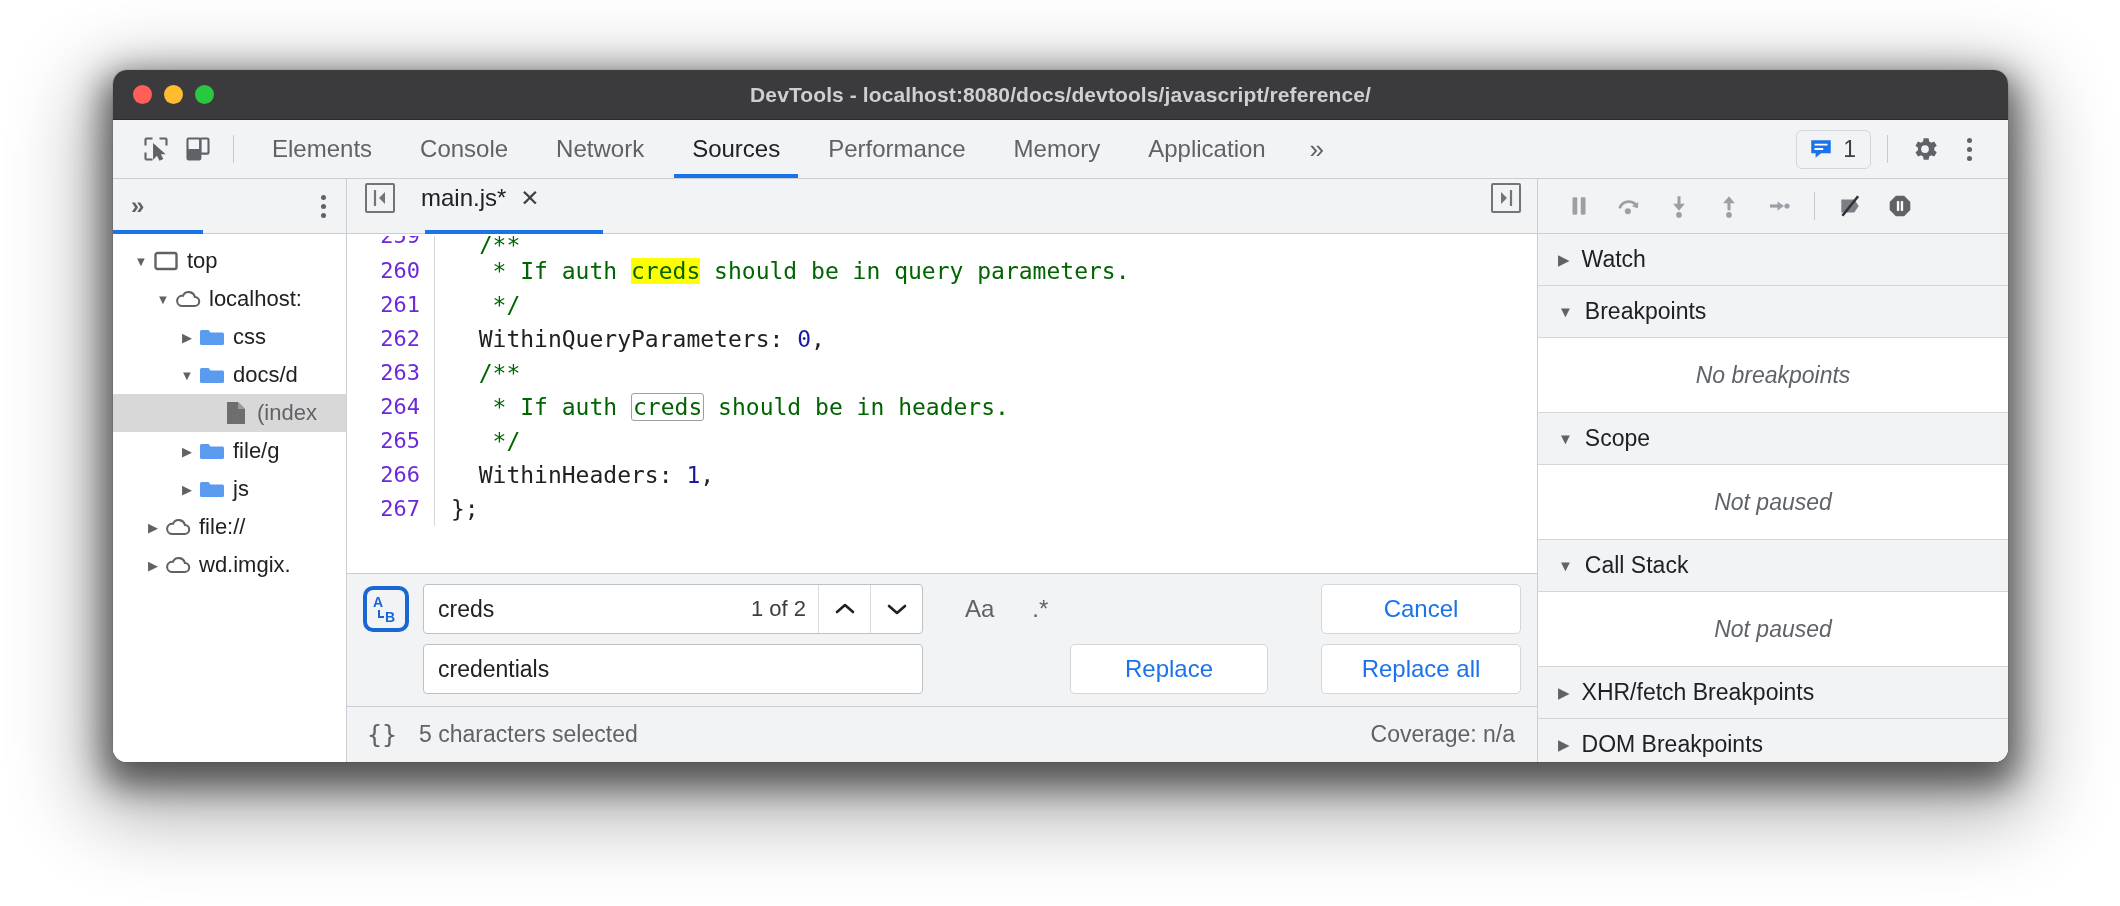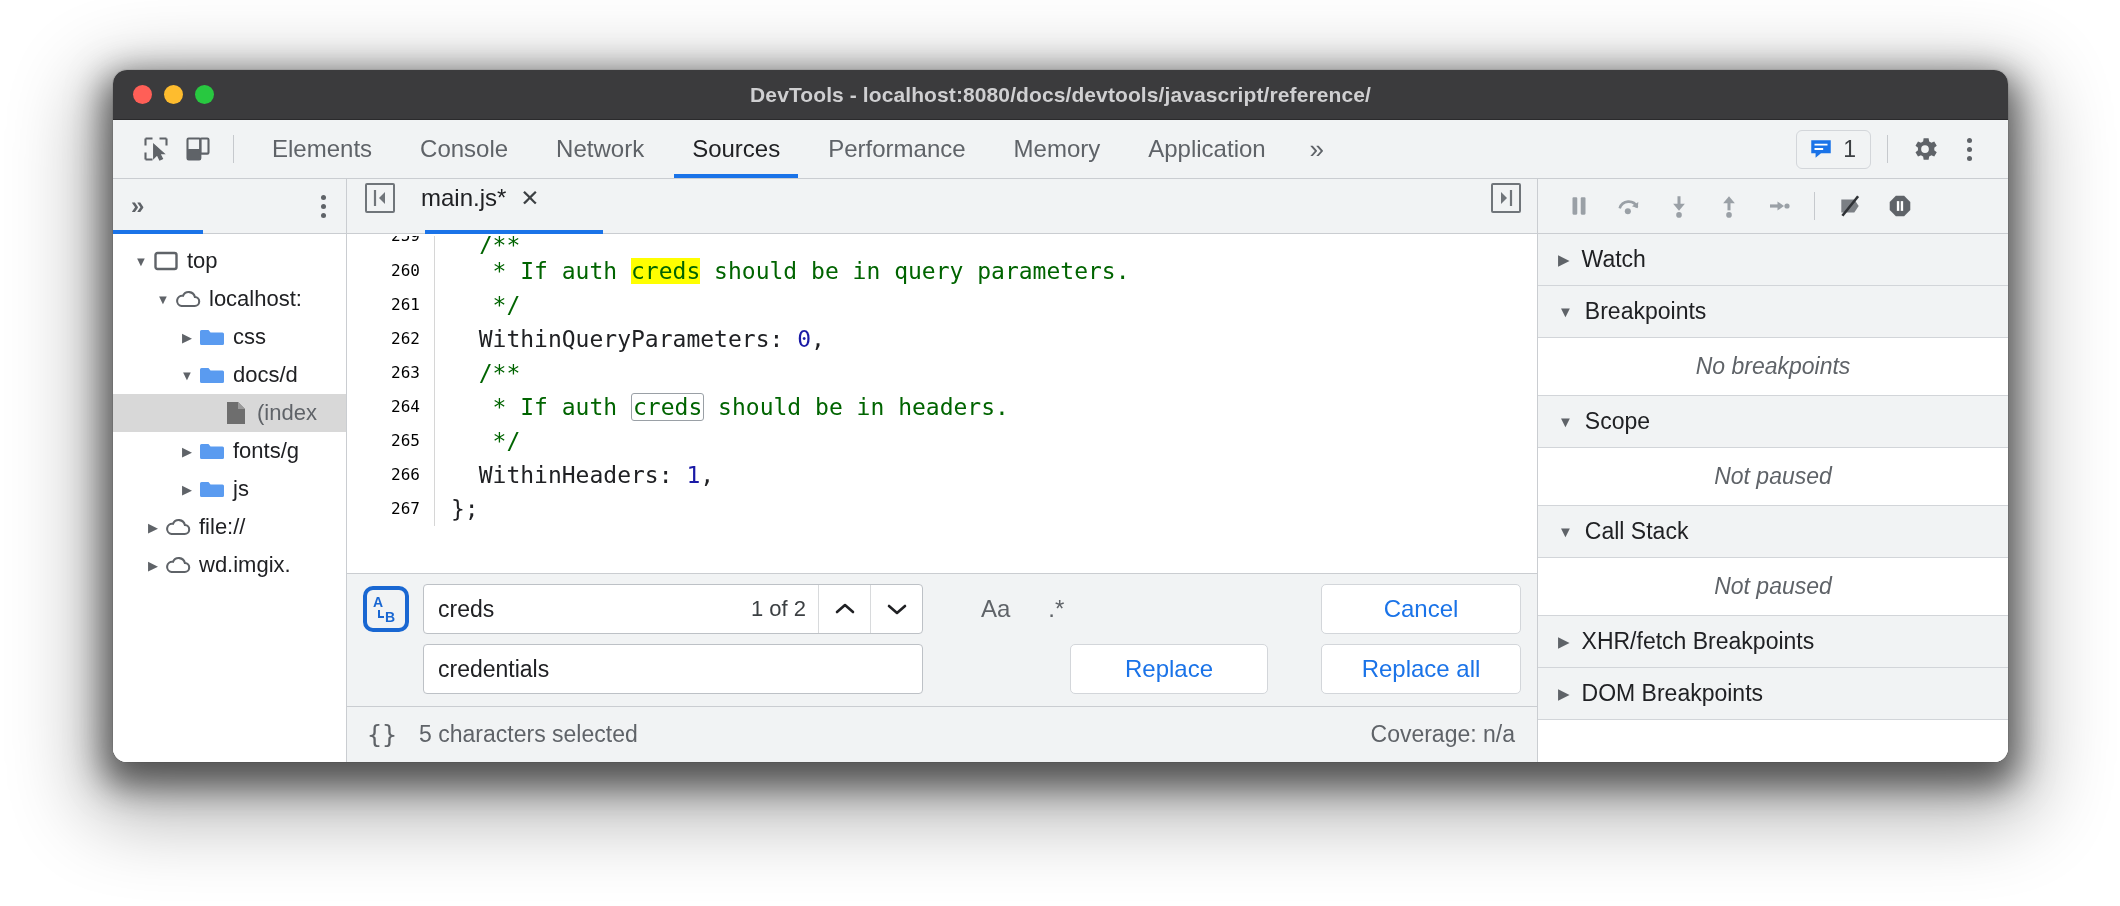--- a/index.html
+++ b/index.html
@@ -167,22 +167,22 @@
     flex: 1 1 auto; min-height: 0; overflow: hidden;
     background: #ffffff;
     font-family: "DejaVu Sans Mono", monospace;
     font-size: 23px;
     position: relative;
     padding-top: 2px;
   }
   .cl { display: flex; height: 34px; align-items: center; }
   .gut {
     width: 88px; flex: 0 0 88px; text-align: right; padding-right: 14px;
-    color: #000000; border-right: 1px solid #d6d6d6; height: 34px;
-    line-height: 34px; font-size: 16px;
+    color: #6d28d9; border-right: 1px solid #d6d6d6; height: 34px;
+    line-height: 34px; font-size: 22px;
   }
   .ct { padding-left: 16px; white-space: pre; color: #202124; }
   .cm { color: #006400; }
   .num { color: #1a1aa6; }
   .hl-active { background: #ffff00; }
   .hl-box { border: 1px solid #9aa0a6; border-radius: 3px; padding: 0 1px; }
 
   
   .srbar {
     flex: 0 0 auto;
@@ -209,21 +209,21 @@
   }
   .matchct { color: #3c4043; font-size: 22px; }
   .navbtn {
     width: 52px; border-left: 1px solid #d8dadc;
     display: flex; align-items: center; justify-content: center;
     color: #202124; font-size: 19px;
   }
   .opt {
     font-size: 24px; color: #5f6368; padding: 0 4px;
   }
-  .opt-wrap { display: flex; align-items: center; gap: 30px; margin-left: 40px; }
+  .opt-wrap { display: flex; align-items: center; gap: 30px; margin-left: 24px; }
   .btn {
     border: 1px solid #d3d6da; border-radius: 5px; background: #fff;
     color: #1a73e8; font-size: 24px;
     height: 50px; display: flex; align-items: center; justify-content: center; margin-left: 39px;
   }
   .btn-cancel { flex: 0 0 200px; margin-left: auto; }
   .repl-input {
     flex: 0 0 500px; height: 50px;
     border: 1px solid #bdc1c6; border-radius: 4px; background: #fff;
     display: flex; align-items: center; padding: 0 14px;
@@ -259,21 +259,21 @@
   }
   .dsep { width: 1px; height: 28px; background: #c6c9cd; margin: 0 8px; }
   .dbg-body { flex: 1 1 auto; overflow: hidden; }
   .sec-head {
     height: 52px; background: #f1f3f4; border-bottom: 1px solid #d2d5d9;
     display: flex; align-items: center; padding-left: 20px;
     font-size: 23px; color: #202124;
   }
   .sec-head .tri { color: #5f6368; font-size: 15px; margin-right: 12px; display: inline-block; }
   .sec-body {
-    height: 58px; background: #fff; border-bottom: 1px solid #d2d5d9;
+    height: 75px; background: #fff; border-bottom: 1px solid #d2d5d9;
     display: flex; align-items: center; justify-content: center;
     font-size: 23px; color: #5f6368; font-style: italic;
   }
   svg { display: block; }
 </style>
 </head>
 <body>
 
 <div id="root">
   <div class="window">
@@ -405,21 +405,21 @@
             <span style="color:#5f6368">(index</span>
           </div>
 
           <div class="tree-row" style="padding-left:64px">
             <span class="tw">▶</span>
             <span class="ticon">
               <svg width="26" height="20" viewBox="0 0 26 20">
                   <path d="M1 4.5a1.5 1.5 0 0 1 1.5-1.5h7l2 2.4h12a1.5 1.5 0 0 1 1.5 1.5v9.6a1.5 1.5 0 0 1-1.5 1.5H2.5A1.5 1.5 0 0 1 1 16.5z" fill="#5a9bf0"></path>
                 </svg>
             </span>
-            <span>fonts/g</span>
+            <span>file/g</span>
           </div>
 
           <div class="tree-row" style="padding-left:64px">
             <span class="tw">▶</span>
             <span class="ticon">
               <svg width="26" height="20" viewBox="0 0 26 20">
                   <path d="M1 4.5a1.5 1.5 0 0 1 1.5-1.5h7l2 2.4h12a1.5 1.5 0 0 1 1.5 1.5v9.6a1.5 1.5 0 0 1-1.5 1.5H2.5A1.5 1.5 0 0 1 1 16.5z" fill="#5a9bf0"></path>
                 </svg>
             </span>
             <span>js</span>

